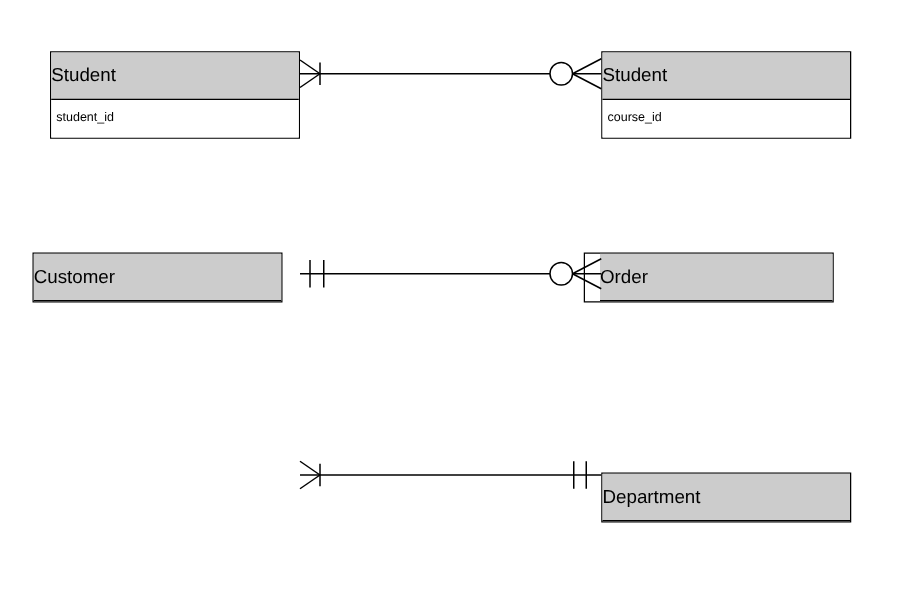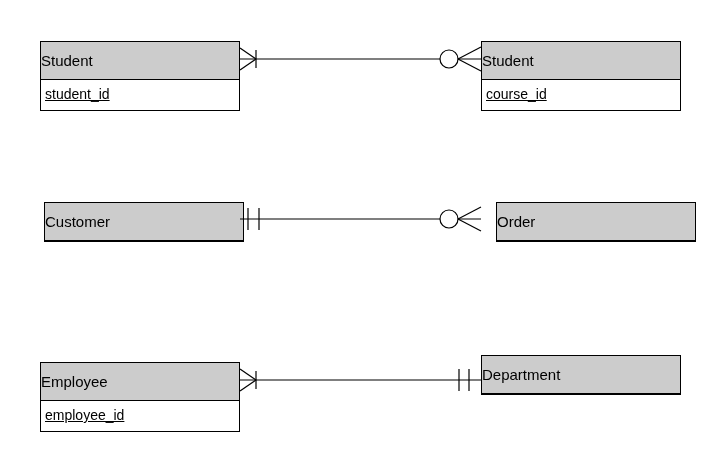--- a/index.html
+++ b/index.html
@@ -35,32 +35,31 @@
   }
   .entity-body {
     box-sizing: border-box;
     height: 30px;
     background: #ffffff;
   }
   .entity-attr {
     height: 30px;
     line-height: 29px;
     padding-left: 4px;
-    font-size: 14px;
+    font-size: 10px;
     color: #000000;
     white-space: nowrap;
     overflow: hidden;
-    text-decoration: underline;
   }
   .pos-student    { left: 40px;  top: 41px;  }
   .pos-course     { left: 481px; top: 41px;  }
-  .pos-customer   { left: 44px;  top: 202px; }
-  .pos-order      { left: 496px; top: 202px; }
+  .pos-customer   { left: 26px;  top: 202px; }
+  .pos-order      { left: 467px; top: 202px; padding-left: 12px; }
   .pos-employee   { left: 40px;  top: 362px; }
-  .pos-department { left: 481px; top: 355px; }
+  .pos-department { left: 481px; top: 378px; }
   .connectors {
     position: absolute;
     left: 0;
     top: 0;
     width: 720px;
     height: 472px;
     pointer-events: none;
   }
   .connectors line, .connectors circle {
     stroke: #000000;
@@ -89,26 +88,20 @@
   </div>
 
   <div class="entity pos-customer">
     <div class="entity-header">Customer</div>
   </div>
 
   <div class="entity pos-order">
     <div class="entity-header">Order</div>
   </div>
 
-  <div class="entity pos-employee">
-    <div class="entity-header">Employee</div>
-    <div class="entity-body">
-      <div class="entity-attr">employee_id</div>
-    </div>
-  </div>
 
   <div class="entity pos-department">
     <div class="entity-header">Department</div>
   </div>
 
   <svg class="connectors" width="720" height="472" viewBox="0 0 720 472" xmlns="http://www.w3.org/2000/svg">
 
     <g>
       <line x1="240" y1="59" x2="481" y2="59"></line>
       <line x1="256" y1="59" x2="240" y2="48"></line>

